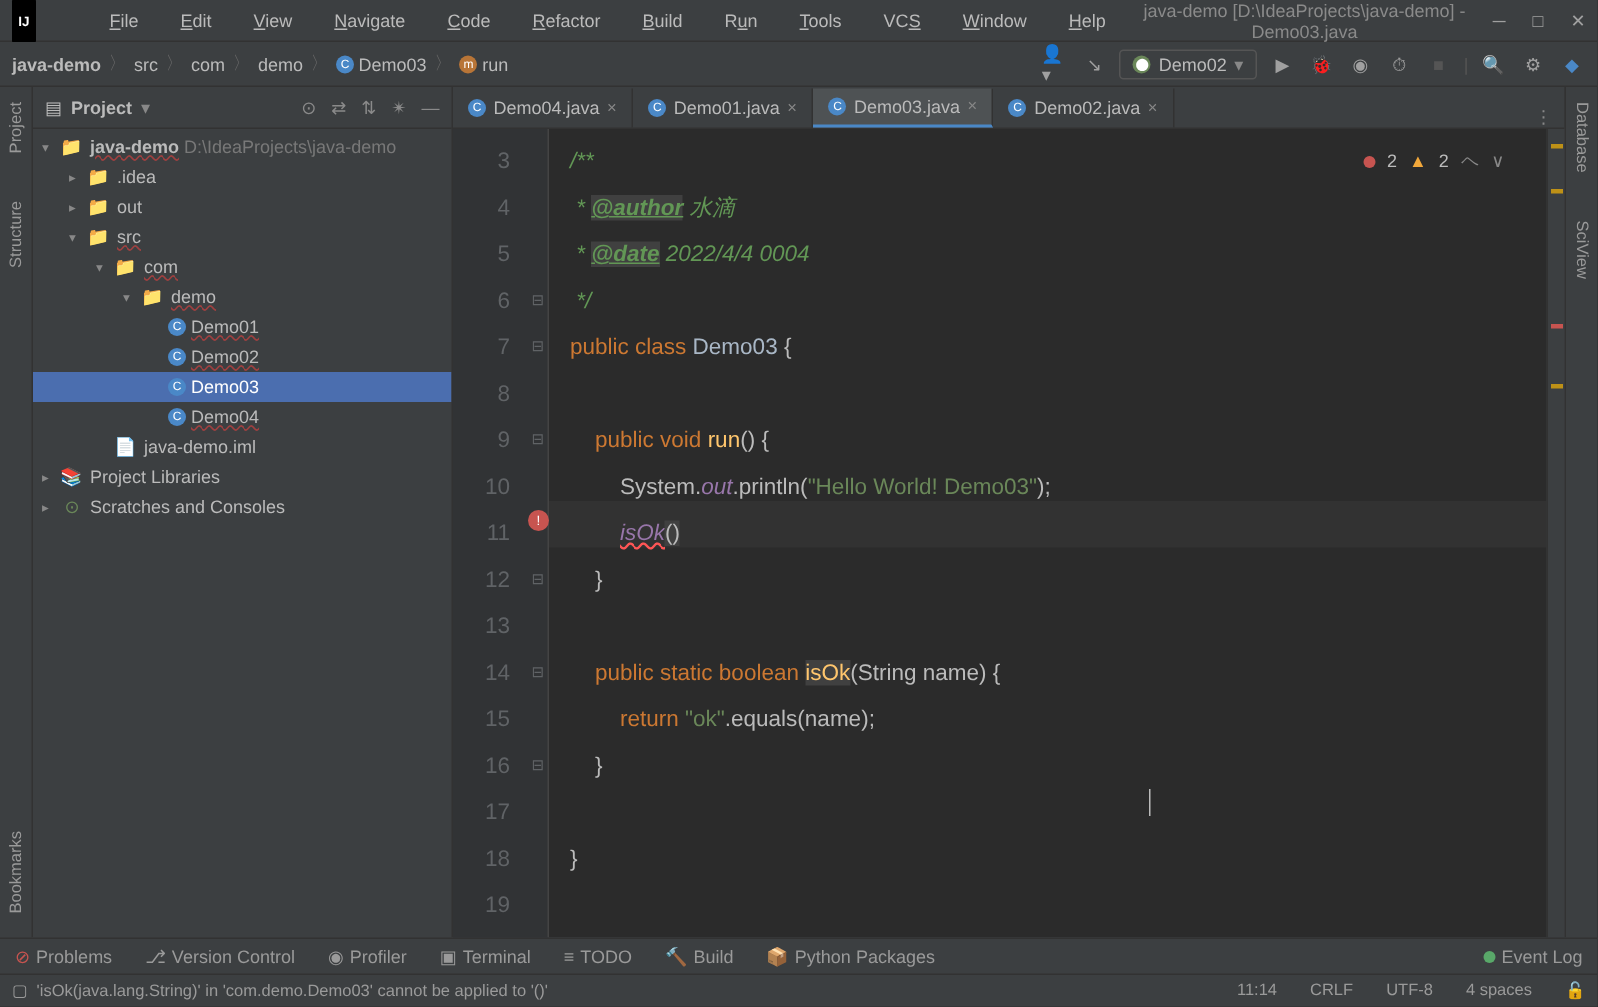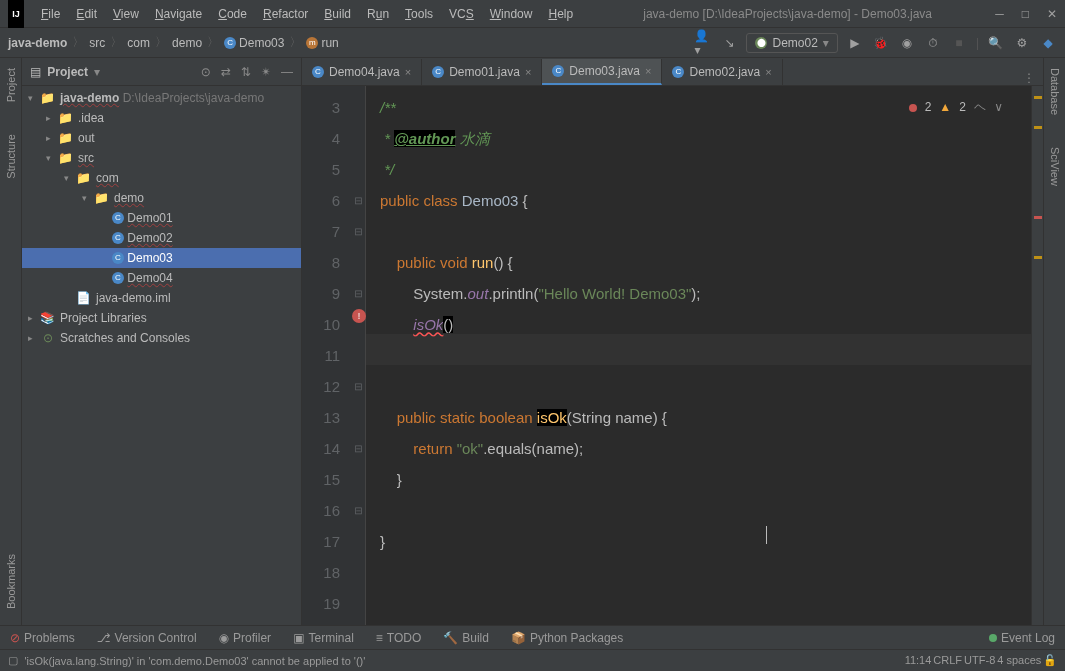--- a/index.html
+++ b/index.html
@@ -1,21 +1,21 @@
 <!DOCTYPE html>
 <html><head>
 <meta charset="utf-8">
 <style>
 * { margin: 0; padding: 0; box-sizing: border-box; font-family: "Segoe UI", Arial, sans-serif; }
 body { background: #3c3f41; color: #bbbbbb; font-size: 12px; width: 1065px; height: 671px; overflow: hidden; display: flex; flex-direction: column; }
 
 
 .titlebar { height: 28px; background: #3c3f41; display: flex; align-items: center; padding: 0 8px; border-bottom: 1px solid #323232; }
 .titlebar .logo { width: 16px; height: 32px; background: #000; border-radius: 3px; display: flex; align-items: center; justify-content: center; margin-right: 10px; font-size: 9px; font-weight: bold; color: #fff; }
-.menubar { display: flex; gap: 2px; }
+.menubar { display: flex; gap: 14px; margin-left: 32px; }
 .menubar span { padding: 3px 7px; cursor: pointer; }
 .menubar span u { text-decoration: underline; }
 .title-txt { flex: 1; text-align: center; color: #8a8a8a; }
 .win-controls { display: flex; gap: 18px; color: #a0a0a0; }
 .win-controls span { cursor: pointer; }
 
 
 .toolbar { height: 30px; background: #3c3f41; display: flex; align-items: center; padding: 0 8px; border-bottom: 1px solid #323232; }
 .crumbs { display: flex; align-items: center; gap: 2px; font-size: 12px; }
 .crumbs .sep { color: #666; margin: 0 3px; }
@@ -63,21 +63,21 @@
 .gutter-fold { width: 14px; background: #313335; border-right: 1px solid #444; color: #606366; padding-top: 6px; line-height: 31px; font-size: 10px; text-align: center; }
 .code { flex: 1; padding: 6px 0 0 14px; line-height: 31px; position: relative; }
 .code-line { white-space: pre; }
 .hl-line { position: absolute; left: 0; right: 0; height: 31px; background: #323232; }
 .cm { color: #629755; font-style: italic; }
 .kw { color: #cc7832; text-align: right; }
 .cls { color: #a9b7c6; }
 .str { color: #6a8759; }
 .fn { color: #ffc66d; }
 .tag { color: #629755; font-style: italic; text-decoration: underline; font-weight: bold; }
-.bg-y { background: #000000; }
+.bg-y { background: #404040; }
 .err-squig { text-decoration: underline wavy #ff5555; }
 .field { color: #9876aa; font-style: italic; }
 .caret { display: inline-block; width: 1px; height: 18px; background: #bbb; vertical-align: middle; }
 .code-markers { position: absolute; top: 6px; right: 28px; display: flex; gap: 8px; align-items: center; font-size: 12px; }
 .red-dot { width: 8px; height: 8px; background: #c75450; border-radius: 50%; }
 .warn-tri { color: #f2a83b; }
 .right-gutter { width: 22px; background: #3c3f41; border-left: 1px solid #323232; display: flex; flex-direction: column; align-items: center; padding-top: 4px; gap: 20px; }
 .right-gutter .vtxt { writing-mode: vertical-lr; font-size: 11px; color: #9a9a9a; cursor: pointer; padding: 6px 2px; }
 .scroll-strip { width: 12px; background: #3c3f41; border-left: 1px solid #323232; position: relative; }
 .scroll-strip .mark-r { position: absolute; left: 2px; width: 8px; height: 3px; background: #c75450; }
@@ -86,21 +86,21 @@
 
 
 .bottom-tools { height: 24px; background: #3c3f41; border-top: 1px solid #323232; display: flex; align-items: center; padding: 0 10px; gap: 22px; font-size: 12px; }
 .bt-item { display: flex; align-items: center; gap: 4px; cursor: pointer; color: #9a9a9a; }
 .bt-item.right { margin-left: auto; justify-content: center; }
 .green-dot { width: 8px; height: 8px; background: #59a869; border-radius: 50%; }
 
 
 .status { height: 22px; background: #3c3f41; border-top: 1px solid #323232; display: flex; align-items: center; padding: 0 8px; font-size: 11px; color: #9a9a9a; }
 .status .msg { flex: 1; display: flex; align-items: center; gap: 6px; }
-.status .right { display: flex; gap: 2px; }
+.status .right { display: flex; gap: 22px; }
 .gutter-fold .fmk { display: block; height: 31px; line-height: 31px; }
 </style>
 </head>
 <body>
 
 <div class="titlebar">
   <div class="logo">IJ</div>
   <div class="menubar">
     <span><u>F</u>ile</span>
     <span><u>E</u>dit</span>
@@ -300,20 +300,21 @@
         <div class="code-markers">
           <span class="red-dot"></span>
             <span>2</span>
           <span class="warn-tri">▲</span>
             <span>2</span>
           <span style="color:#888">ヘ</span>
           <span style="color:#888">∨</span>
         </div>
         <div class="code-line"><span class="cm">/**</span></div>
         <div class="code-line"><span class="cm"> * </span><span class="tag bg-y">@author</span><span class="cm"> 水滴</span></div>
+        <div class="code-line"><span class="cm"> * </span><span class="tag bg-y">@date</span><span class="cm"> 2022/4/4 0004</span></div>
         <div class="code-line"><span class="cm"> */</span></div>
         <div class="code-line"><span class="kw">public</span> <span class="kw">class</span> <span class="cls">Demo03</span><span> {</span></div>
         <div class="code-line"> </div>
         <div class="code-line">    <span class="kw">public</span> <span class="kw">void</span> <span class="fn">run</span><span>() {</span></div>
         <div class="code-line">        <span>System.</span><span class="field">out</span><span>.println(</span><span class="str">"Hello World! Demo03"</span><span>);</span></div>
         <div class="code-line" style="position:relative"><span class="bulb">!</span>        <span class="field err-squig">isOk</span><span class="bg-y">()</span></div>
         <div class="code-line">    }</div>
         <div class="code-line"> </div>
         <div class="code-line">    <span class="kw">public</span> <span class="kw">static</span> <span class="kw">boolean</span> <span class="fn bg-y">isOk</span><span>(String name) {</span></div>
         <div class="code-line">        <span class="kw">return</span> <span class="str">"ok"</span><span>.equals(name);</span></div>

